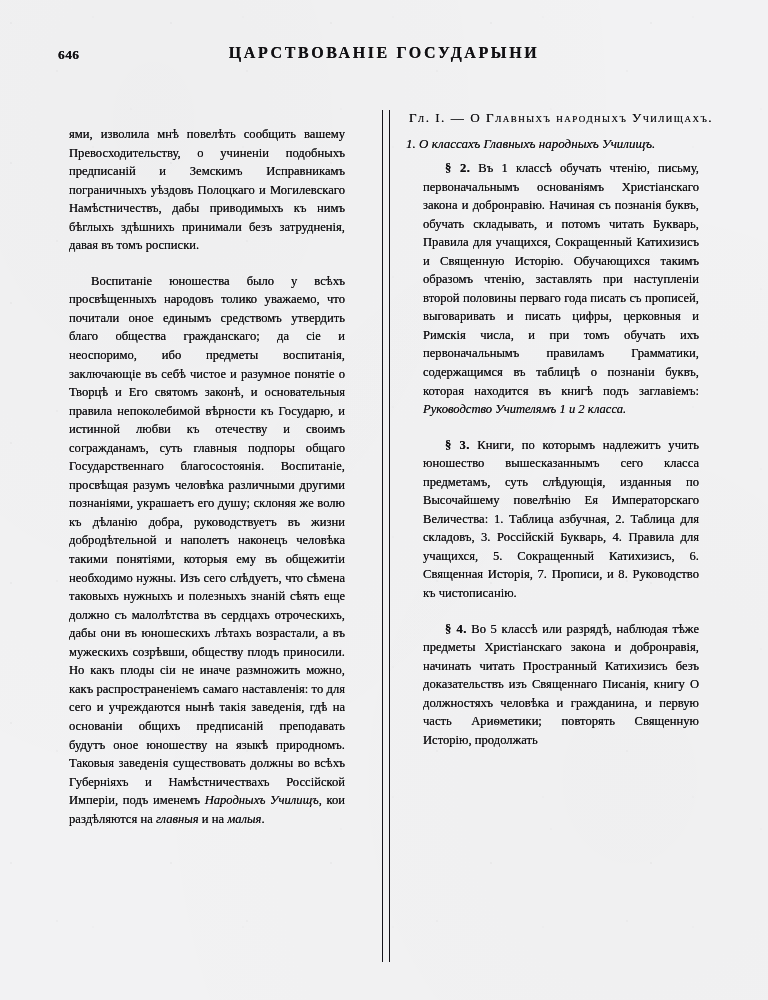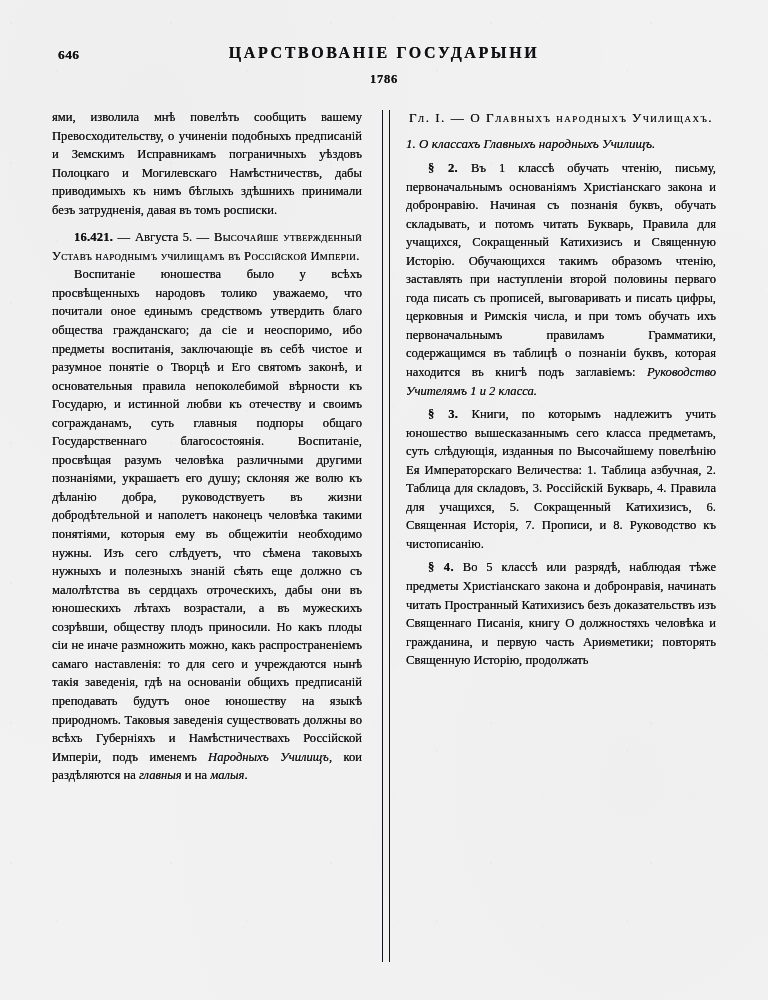--- a/index.html
+++ b/index.html
@@ -97,21 +97,21 @@
     left: 330px;
     top: 2px;
     width: 6px;
     height: 852px;
     border-left: 1.6px solid #15131a;
     border-right: 1.6px solid #15131a;
   }
 
   
   p {
-    margin: 0;
+    margin: 17px;
     text-indent: 22px;
   }
 
   
   .carry { text-indent: 0; }
 
   .decree {
     margin-top: 9px;
     text-indent: 22px;
   }
@@ -160,37 +160,29 @@
 </style>
 </head>
 <body>
 
 <div class="page">
 
   <div class="grain"></div>
 
   <div class="folio">646</div>
   <div class="runhead">ЦАРСТВОВАНІЕ ГОСУДАРЫНИ</div>
-  <div class="year">1786</div>
 
   <div class="cols">
 
     <div class="divider"></div>
 
     <div class="col col-left">
 
       <p class="carry">ями, изволила мнѣ повелѣть сообщить вашему Превосходительству, о учиненіи подобныхъ предписаній и Земскимъ Исправникамъ пограничныхъ уѣздовъ Полоцкаго и Могилевскаго Намѣстничествъ, дабы приводимыхъ къ нимъ бѣглыхъ здѣшнихъ принимали безъ затрудненія, давая въ томъ росписки.</p>
 
-      <p class="decree">
-        <span class="num">16.421.</span>
-        <span class="dash">—</span>
-        <span>Августа 5.</span>
-        <span class="dash">—</span>
-        <span class="sc">Высочайше утвержденный Уставъ народнымъ училищамъ въ Россійской Имперіи.</span>
-      </p>
 
       <p><span>Воспитаніе юношества было у всѣхъ просвѣщенныхъ народовъ толико уважаемо, что почитали оное единымъ средствомъ утвердить благо общества гражданскаго; да сіе и неоспоримо, ибо предметы воспитанія, заключающіе въ себѣ чистое и разумное понятіе о Творцѣ и Его святомъ законѣ, и основательныя правила непоколебимой вѣрности къ Государю, и истинной любви къ отечеству и своимъ согражданамъ, суть главныя подпоры общаго Государственнаго благосостоянія. Воспитаніе, просвѣщая разумъ человѣка различными другими познаніями, украшаетъ его душу; склоняя же волю къ дѣланію добра, руководствуетъ въ жизни добродѣтельной и наполетъ наконецъ человѣка такими понятіями, которыя ему въ общежитіи необходимо нужны. Изъ сего слѣдуетъ, что сѣмена таковыхъ нужныхъ и полезныхъ знаній сѣять еще должно съ малолѣтства въ сердцахъ отроческихъ, дабы они въ юношескихъ лѣтахъ возрастали, а въ мужескихъ созрѣвши, обществу плодъ приносили. Но какъ плоды сіи не иначе размножить можно, какъ распространеніемъ самаго наставленія: то для сего и учреждаются нынѣ такія заведенія, гдѣ на основаніи общихъ предписаній преподавать будутъ оное юношеству на языкѣ природномъ. Таковыя заведенія существовать должны во всѣхъ Губерніяхъ и Намѣстничествахъ Россійской Имперіи, подъ именемъ </span><i class="ital">Народныхъ Училищъ</i><span>, кои раздѣляются на </span><i class="ital">главныя</i><span> и на </span><i class="ital">малыя</i><span>.</span></p>
 
     </div>
 
     <div class="col col-right">
 
       <p class="chapter">Гл. I. — О Главныхъ народныхъ Училищахъ.</p>
 
       <p class="subhead"><span>1. О классахъ </span><span class="em">Главныхъ народныхъ Училищъ.</span></p>

